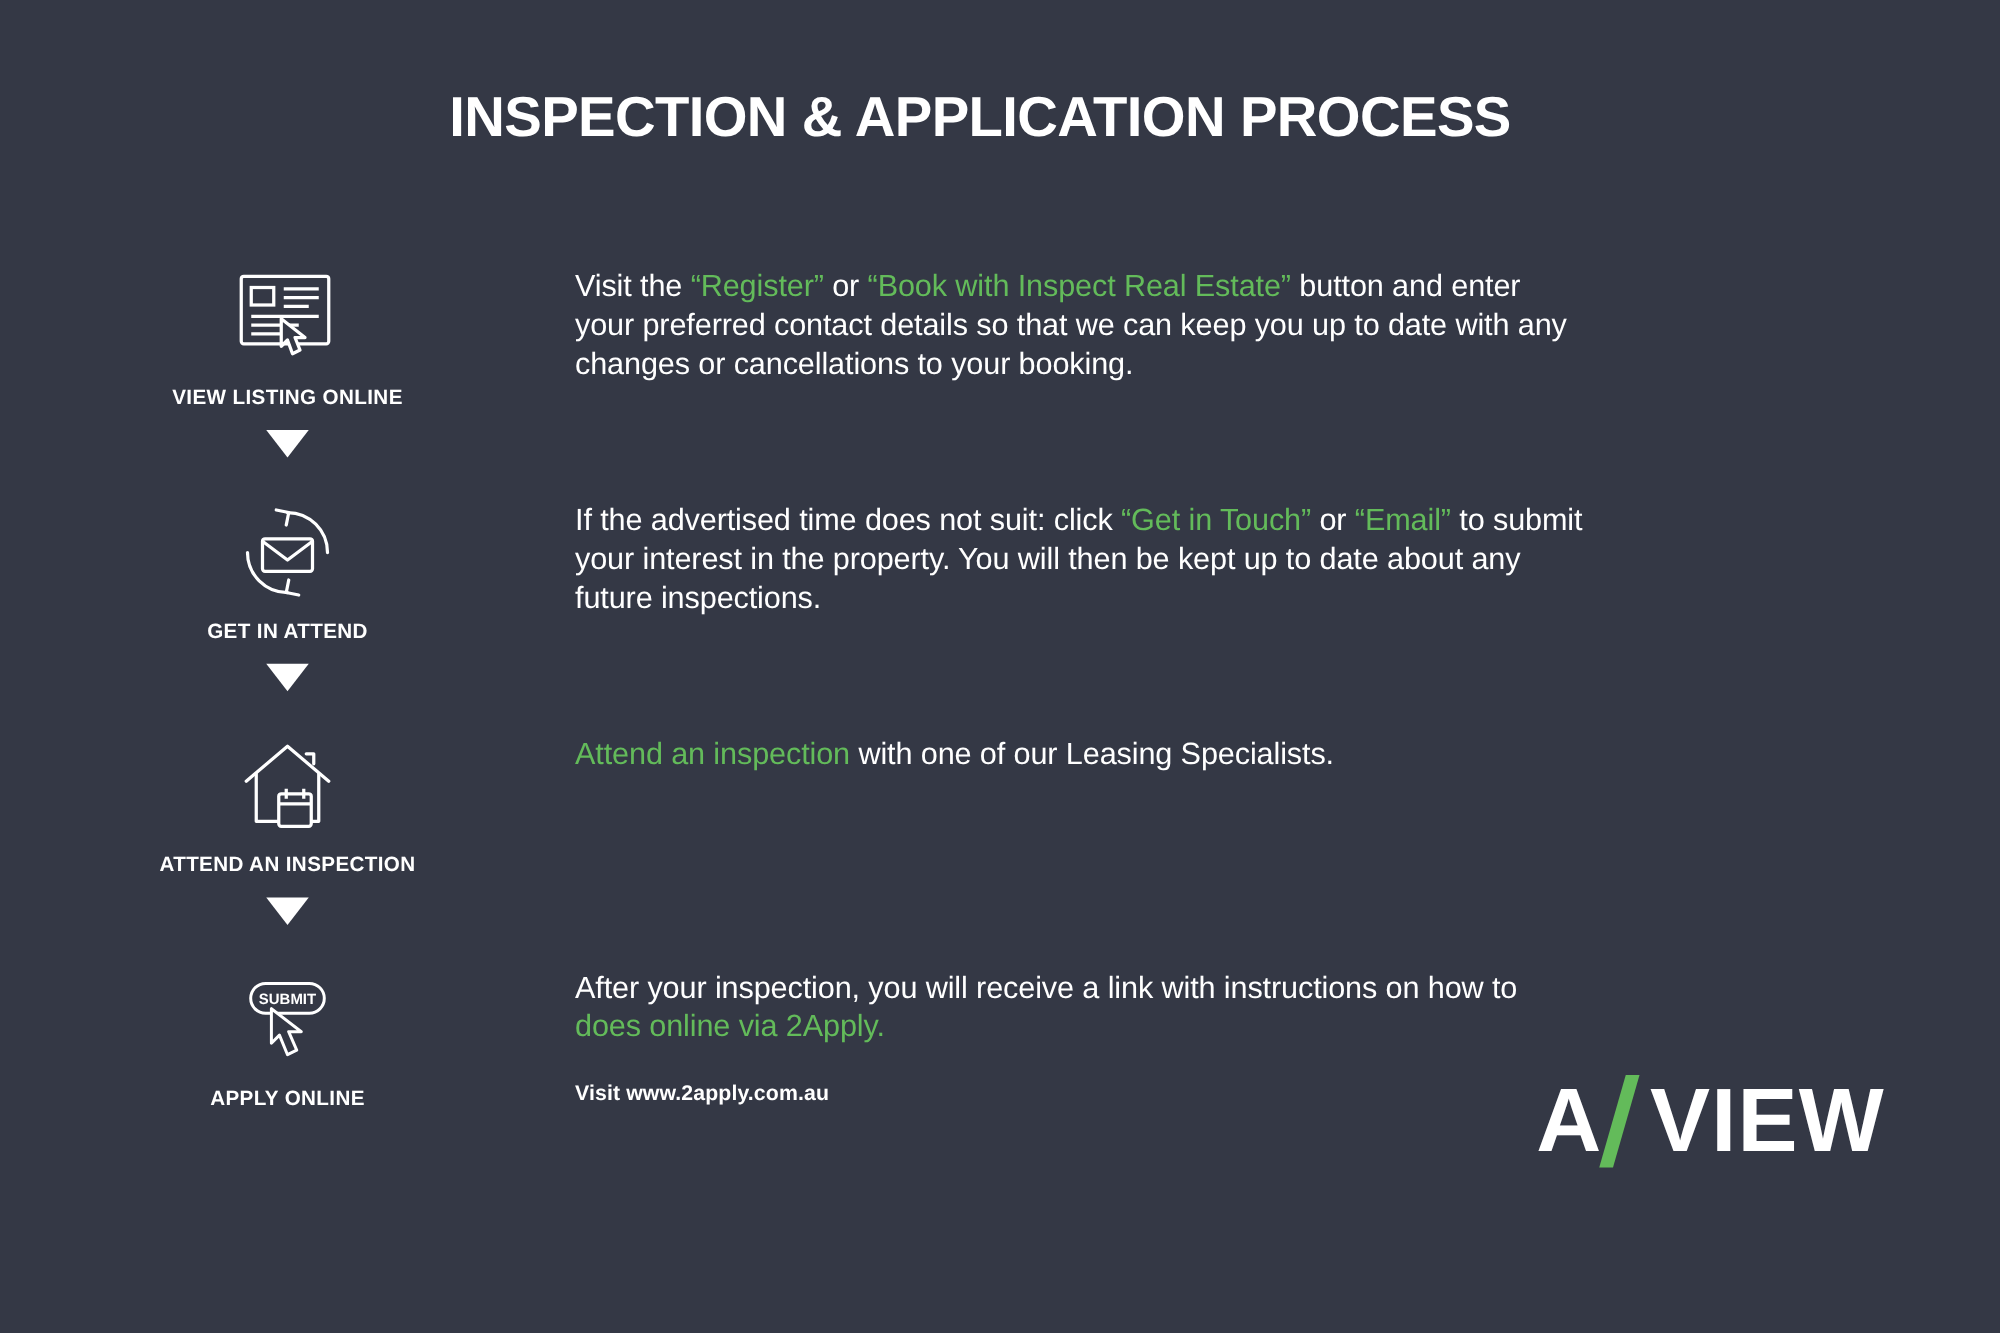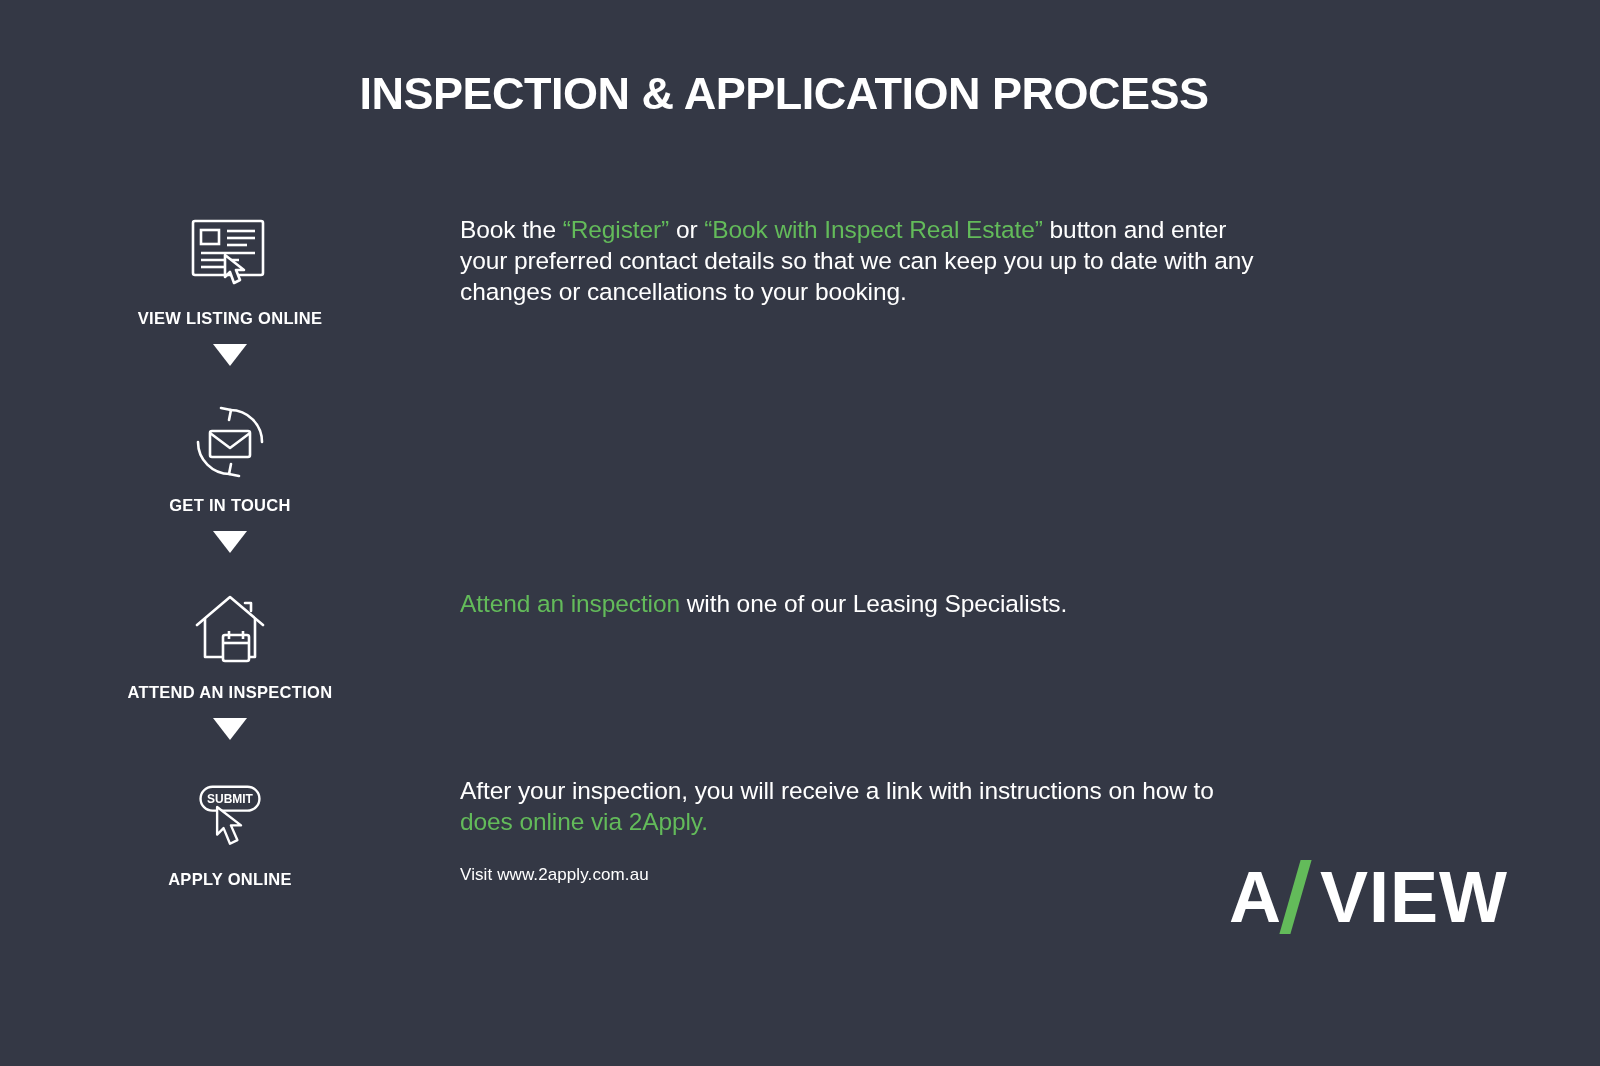--- a/index.html
+++ b/index.html
@@ -74,21 +74,21 @@
     line-height: 1.26;
     color: #ffffff;
     letter-spacing: -0.1px;
   }
   .green {
     color: #63bb5a;
   }
   .visit-line {
     margin-top: 26px;
     font-size: 17px;
-    font-weight: normal;
+    font-weight: bold;
     color: #ffffff;
     letter-spacing: 0.1px;
   }
   .logo {
     position: absolute;
     right: 92px;
     bottom: 128px;
     display: flex;
     align-items: center;
     font-size: 72px;
@@ -134,40 +134,43 @@
           <line x1="14" y1="38" x2="68" y2="38"></line>
           <line x1="14" y1="45" x2="52" y2="45"></line>
           <line x1="14" y1="52" x2="40" y2="52"></line>
           <path d="M38 40 L38 62 L43 57 L47 68 L53 65 L49 55 L57 55 Z" fill="#343845" stroke="#ffffff" stroke-width="2.6" stroke-linejoin="round"></path>
         </svg>
       </div>
       <div class="step-label">VIEW LISTING ONLINE</div>
       <div class="arrow"></div>
     </div>
     <div class="step-text">
-      <span>Book the </span><span class="green">“Register”</span><span> or </span><span class="green">“Book with Inspect Real Estate”</span><span> button and enter your preferred contact details so that we can keep you up to date with any changes or cancellations to your booking.</span>
+      <span>Visit the </span><span class="green">“Register”</span><span> or </span><span class="green">“Book with Inspect Real Estate”</span><span> button and enter your preferred contact details so that we can keep you up to date with any changes or cancellations to your booking.</span>
     </div>
   </div>
 
   <div class="gap-a"></div>
 
   <div class="step">
     <div class="step-left">
       <div class="icon-box">
         <svg width="86" height="80" viewBox="0 0 86 80" fill="none" stroke="#ffffff" stroke-width="2.6">
           <path d="M43 8 A32 32 0 0 1 75 40" stroke-linecap="round"></path>
           <path d="M43 72 A32 32 0 0 1 11 40" stroke-linecap="round"></path>
           <polyline points="34,6 44,8 42,18" stroke-linecap="round" stroke-linejoin="round"></polyline>
           <polyline points="52,74 42,72 44,62" stroke-linecap="round" stroke-linejoin="round"></polyline>
           <rect x="23" y="29" width="40" height="26" rx="2"></rect>
           <polyline points="23,31 43,46 63,31" stroke-linejoin="round"></polyline>
         </svg>
       </div>
-      <div class="step-label">GET IN TOUCH</div>
+      <div class="step-label">GET IN ATTEND</div>
       <div class="arrow"></div>
+    </div>
+    <div class="step-text">
+      <span>If the advertised time does not suit: click </span><span class="green">“Get in Touch”</span><span> or </span><span class="green">“Email”</span><span> to submit your interest in the property. You will then be kept up to date about any future inspections.</span>
     </div>
   </div>
 
   <div class="gap-a"></div>
 
   <div class="step">
     <div class="step-left">
       <div class="icon-box">
         <svg width="86" height="80" viewBox="0 0 86 80" fill="none" stroke="#ffffff" stroke-width="2.6">
           <polyline points="10,36 43,8 76,36" stroke-linecap="round" stroke-linejoin="round"></polyline>

